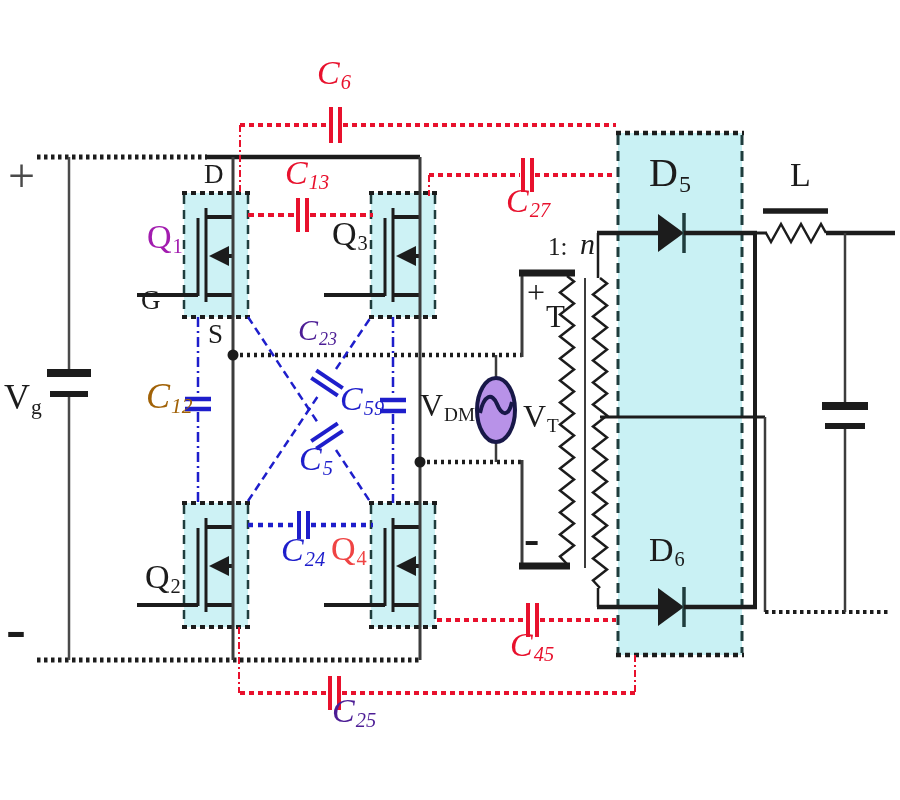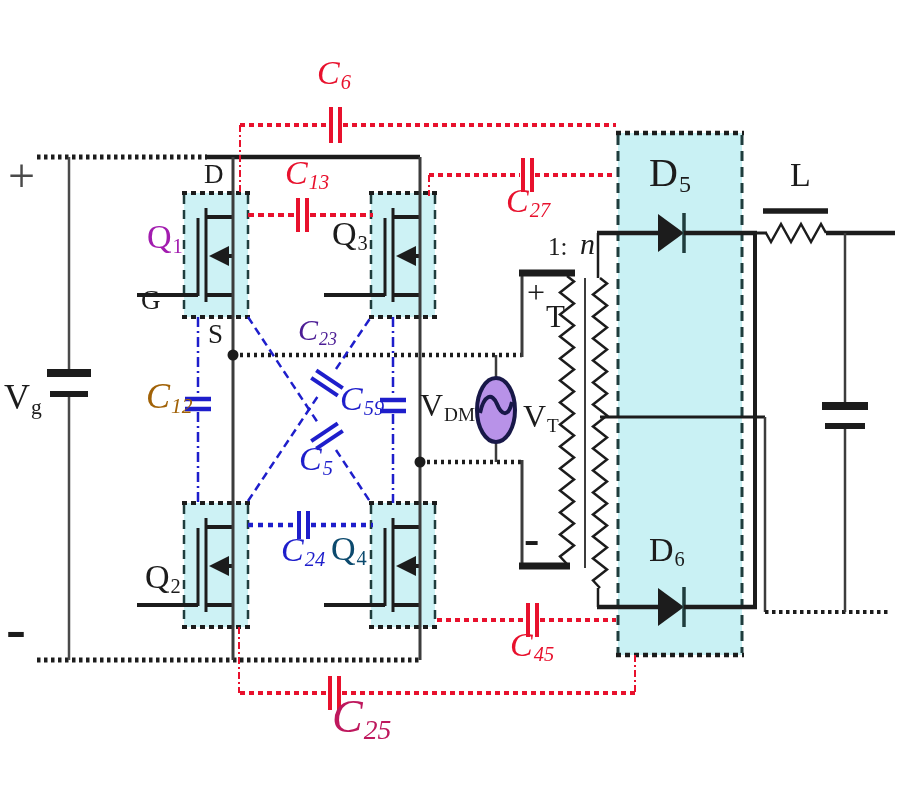--- a/index.html
+++ b/index.html
@@ -195,26 +195,26 @@
 <div id="label-layer">
       <div class="lbl" style="left: 8px; top: 152px; font-size: 48px; color: rgb(74, 74, 74);">+</div>
       <div class="lbl" style="left: 4px; top: 379px; font-size: 36px; color: rgb(28, 28, 28);"><span>V</span><span class="sub">g</span></div>
       <div class="lbl bd" style="left: 6px; top: 598px; font-size: 60px; color: rgb(28, 28, 28);">-</div>
       <div class="lbl" style="left: 204px; top: 161px; font-size: 27px; color: rgb(28, 28, 28);">D</div>
       <div class="lbl" style="left: 147px; top: 220px; font-size: 34px; color: #a21caf;"><span>Q</span><span class="sub">1</span></div>
       <div class="lbl" style="left: 141px; top: 287px; font-size: 27px; color: rgb(28, 28, 28);">G</div>
       <div class="lbl" style="left: 208px; top: 321px; font-size: 27px; color: rgb(28, 28, 28);">S</div>
       <div class="lbl" style="left: 145px; top: 560px; font-size: 34px; color: rgb(28, 28, 28);"><span>Q</span><span class="sub">2</span></div>
       <div class="lbl" style="left: 332px; top: 217px; font-size: 34px; color: rgb(28, 28, 28);"><span>Q</span><span class="sub">3</span></div>
-      <div class="lbl" style="left: 331px; top: 532px; font-size: 34px; color: #0c4a6e;"><span>Q</span><span class="sub">4</span></div>
+      <div class="lbl" style="left: 331px; top: 532px; font-size: 34px; color: #ef4444;"><span>Q</span><span class="sub">4</span></div>
       <div class="lbl it" style="left: 317px; top: 56px; font-size: 34px; color: rgb(232, 17, 45);"><span>C</span><span class="sub">6</span></div>
       <div class="lbl it" style="left: 285px; top: 156px; font-size: 34px; color: rgb(232, 17, 45);"><span>C</span><span class="sub">13</span></div>
       <div class="lbl it" style="left: 506px; top: 184px; font-size: 34px; color: rgb(232, 17, 45);"><span>C</span><span class="sub">27</span></div>
       <div class="lbl it" style="left: 510px; top: 628px; font-size: 34px; color: rgb(232, 17, 45);"><span>C</span><span class="sub">45</span></div>
-      <div class="lbl it" style="left: 332px; top: 694px; font-size: 46px; color: #be185d;"><span>C</span><span class="sub">25</span></div>
+      <div class="lbl it" style="left: 332px; top: 694px; font-size: 34px; color: #4c1d95;"><span>C</span><span class="sub">25</span></div>
       <div class="lbl it" style="left: 146px; top: 378px; font-size: 36px; color: #a16207;"><span>C</span><span class="sub">12</span></div>
       <div class="lbl it" style="left: 298px; top: 315px; font-size: 30px; color: #4c1d95;"><span>C</span><span class="sub">23</span></div>
       <div class="lbl it" style="left: 340px; top: 382px; font-size: 34px; color: rgb(30, 30, 203);"><span>C</span><span class="sub">59</span></div>
       <div class="lbl it" style="left: 299px; top: 442px; font-size: 34px; color: rgb(30, 30, 203);"><span>C</span><span class="sub">5</span></div>
       <div class="lbl it" style="left: 281px; top: 533px; font-size: 34px; color: rgb(30, 30, 203);"><span>C</span><span class="sub">24</span></div>
       <div class="lbl" style="left: 420px; top: 389px; font-size: 32px; color: rgb(28, 28, 28);"><span>V</span><span class="sub">DM</span></div>
       <div class="lbl" style="left: 523px; top: 400px; font-size: 32px; color: rgb(28, 28, 28);"><span>V</span><span class="sub">T</span></div>
       <div class="lbl" style="left: 527px; top: 276px; font-size: 32px; color: rgb(28, 28, 28);">+</div>
       <div class="lbl" style="left: 546px; top: 301px; font-size: 31px; color: rgb(28, 28, 28);">T</div>
       <div class="lbl bd" style="left: 524px; top: 516px; font-size: 46px; color: rgb(28, 28, 28);">-</div>

